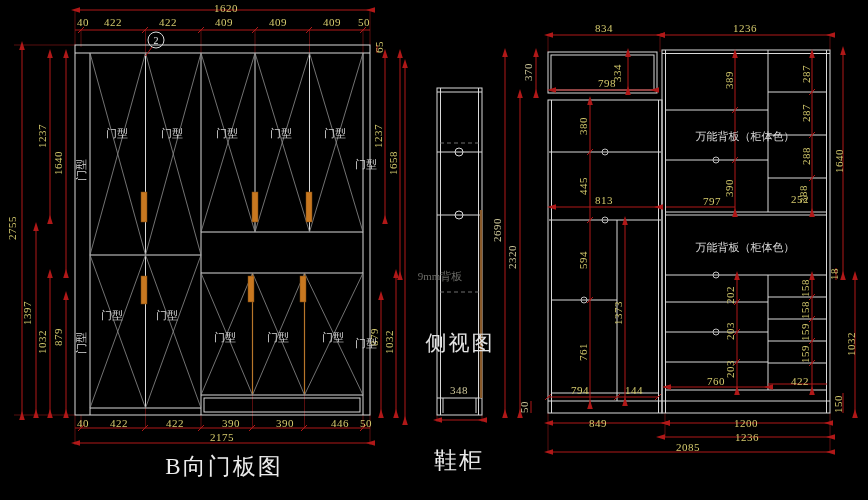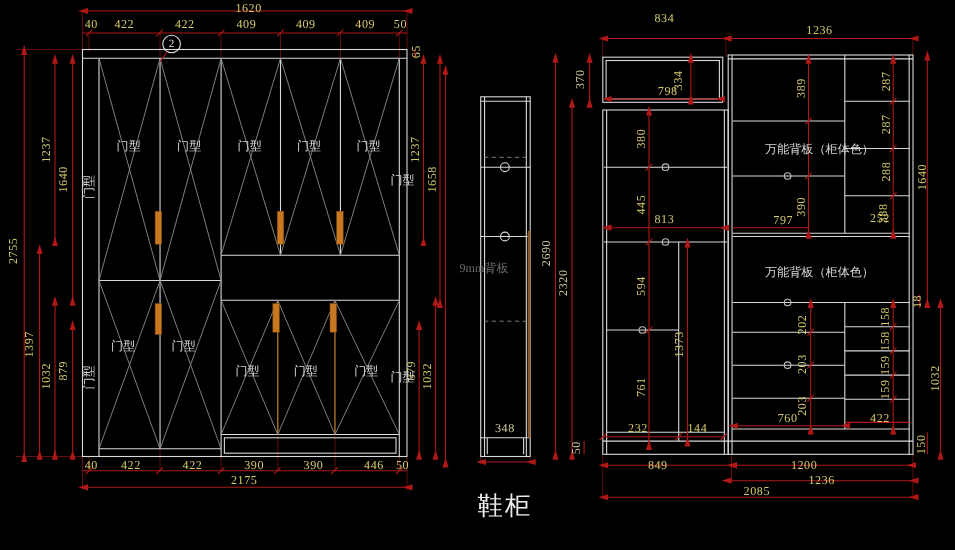--- a/index.html
+++ b/index.html
@@ -5,21 +5,21 @@
   html,body{margin:0;padding:0;background:#000;}
   #canvas{position:relative;width:868px;height:500px;background:#000;overflow:hidden;
           font-family:"Liberation Serif", serif;}
   #linework{position:absolute;left:0;top:0;}
   .dim{position:absolute;transform:translate(-50%,-50%);color:#d6cb6d;font-size:11px;
        white-space:nowrap;letter-spacing:0.5px;}
   .dim.v{transform:translate(-50%,-50%) rotate(-90deg);}
   .dim.pale{color:#cfc89a;}
   .lbl{position:absolute;transform:translate(-50%,-50%);color:#d9d9d9;font-size:11px;white-space:nowrap;}
   .lbl.v{transform:translate(-50%,-50%) rotate(-90deg);}
-  .lbl.gray{color:#6a6a66;}
+  .lbl.gray{color:#6a6a66;margin-top:32px;}
   .title{position:absolute;transform:translate(-50%,-50%);color:#ececec;font-size:23px;
          white-space:nowrap;letter-spacing:2px;}
   .view-label{position:absolute;transform:translate(-50%,-50%);color:#e4e4e4;font-size:21px;
          white-space:nowrap;letter-spacing:2px;}
   .balloon{position:absolute;transform:translate(-50%,-50%);color:#e8e8e8;font-size:10px;}
 </style>
 </head>
 <body>
 
 <div id="canvas">
@@ -303,41 +303,43 @@
 <span class="lbl" style="left:366px;top:343px">门型</span>
 
 <span class="dim" style="left:83px;top:423px">40</span>
 <span class="dim" style="left:119px;top:423px">422</span>
 <span class="dim" style="left:175px;top:423px">422</span>
 <span class="dim" style="left:231px;top:423px">390</span>
 <span class="dim" style="left:285px;top:423px">390</span>
 <span class="dim" style="left:340px;top:423px">446</span>
 <span class="dim" style="left:366px;top:423px">50</span>
 <span class="dim" style="left:222px;top:437px">2175</span>
+<span class="title" style="left:224px;top:466px">B向门板图</span>
 
 <span class="lbl gray" style="left:440px;top:244px">9mm背板</span>
+<span class="view-label" style="left:460px;top:343px">侧视图</span>
 <span class="dim pale" style="left:459px;top:390px">348</span>
 <span class="title" style="left:459px;top:460px">鞋柜</span>
 <span class="dim v pale" style="left:497px;top:230px">2690</span>
 <span class="dim v pale" style="left:512px;top:257px">2320</span>
 <span class="dim v pale" style="left:528px;top:72px">370</span>
 <span class="dim v pale" style="left:524px;top:407px">50</span>
 
-<span class="dim" style="left:604px;top:17px">834</span>
+<span class="dim" style="left:604px;top:28px">834</span>
 <span class="dim" style="left:745px;top:28px">1236</span>
 <span class="dim" style="left:607px;top:83px">798</span>
 <span class="dim v" style="left:617px;top:73px">334</span>
 
 <span class="dim v" style="left:583px;top:126px">380</span>
 <span class="dim v" style="left:583px;top:186px">445</span>
 <span class="dim" style="left:604px;top:200px">813</span>
 <span class="dim v" style="left:583px;top:260px">594</span>
 <span class="dim v" style="left:583px;top:352px">761</span>
 <span class="dim v" style="left:618px;top:313px">1373</span>
-<span class="dim" style="left:580px;top:390px">232</span>
+<span class="dim" style="left:580px;top:390px">794</span>
 <span class="dim" style="left:634px;top:390px">144</span>
 
 <span class="lbl" style="left:745px;top:136px">万能背板（柜体色）</span>
 <span class="lbl" style="left:745px;top:247px">万能背板（柜体色）</span>
 
 <span class="dim v" style="left:729px;top:80px">389</span>
 <span class="dim v" style="left:729px;top:188px">390</span>
 <span class="dim" style="left:712px;top:201px">797</span>
 <span class="dim v" style="left:730px;top:295px">202</span>
 <span class="dim v" style="left:730px;top:331px">203</span>
@@ -354,17 +356,17 @@
 <span class="dim v" style="left:805px;top:332px">159</span>
 <span class="dim v" style="left:805px;top:354px">159</span>
 <span class="dim" style="left:800px;top:381px">422</span>
 
 <span class="dim v" style="left:839px;top:161px">1640</span>
 <span class="dim v" style="left:834px;top:274px">18</span>
 <span class="dim v" style="left:851px;top:344px">1032</span>
 <span class="dim v" style="left:838px;top:404px">150</span>
 
 <span class="dim" style="left:598px;top:423px">849</span>
-<span class="dim" style="left:731px;top:423px">1200</span>
+<span class="dim" style="left:746px;top:423px">1200</span>
 <span class="dim" style="left:747px;top:437px">1236</span>
 <span class="dim" style="left:688px;top:447px">2085</span>
 
 </div>
 
 </body></html>

